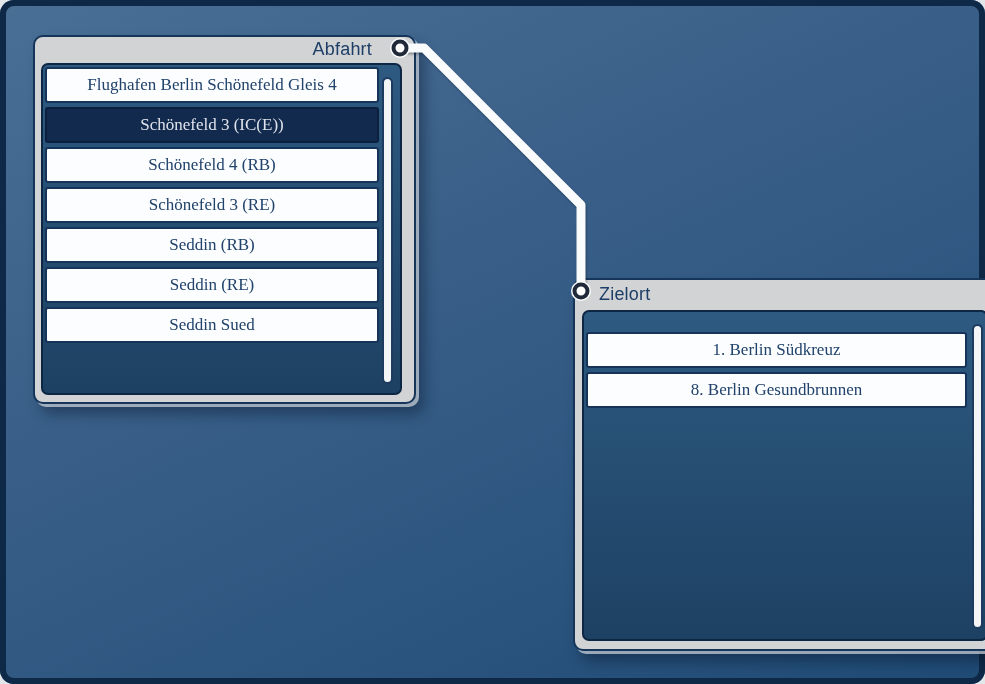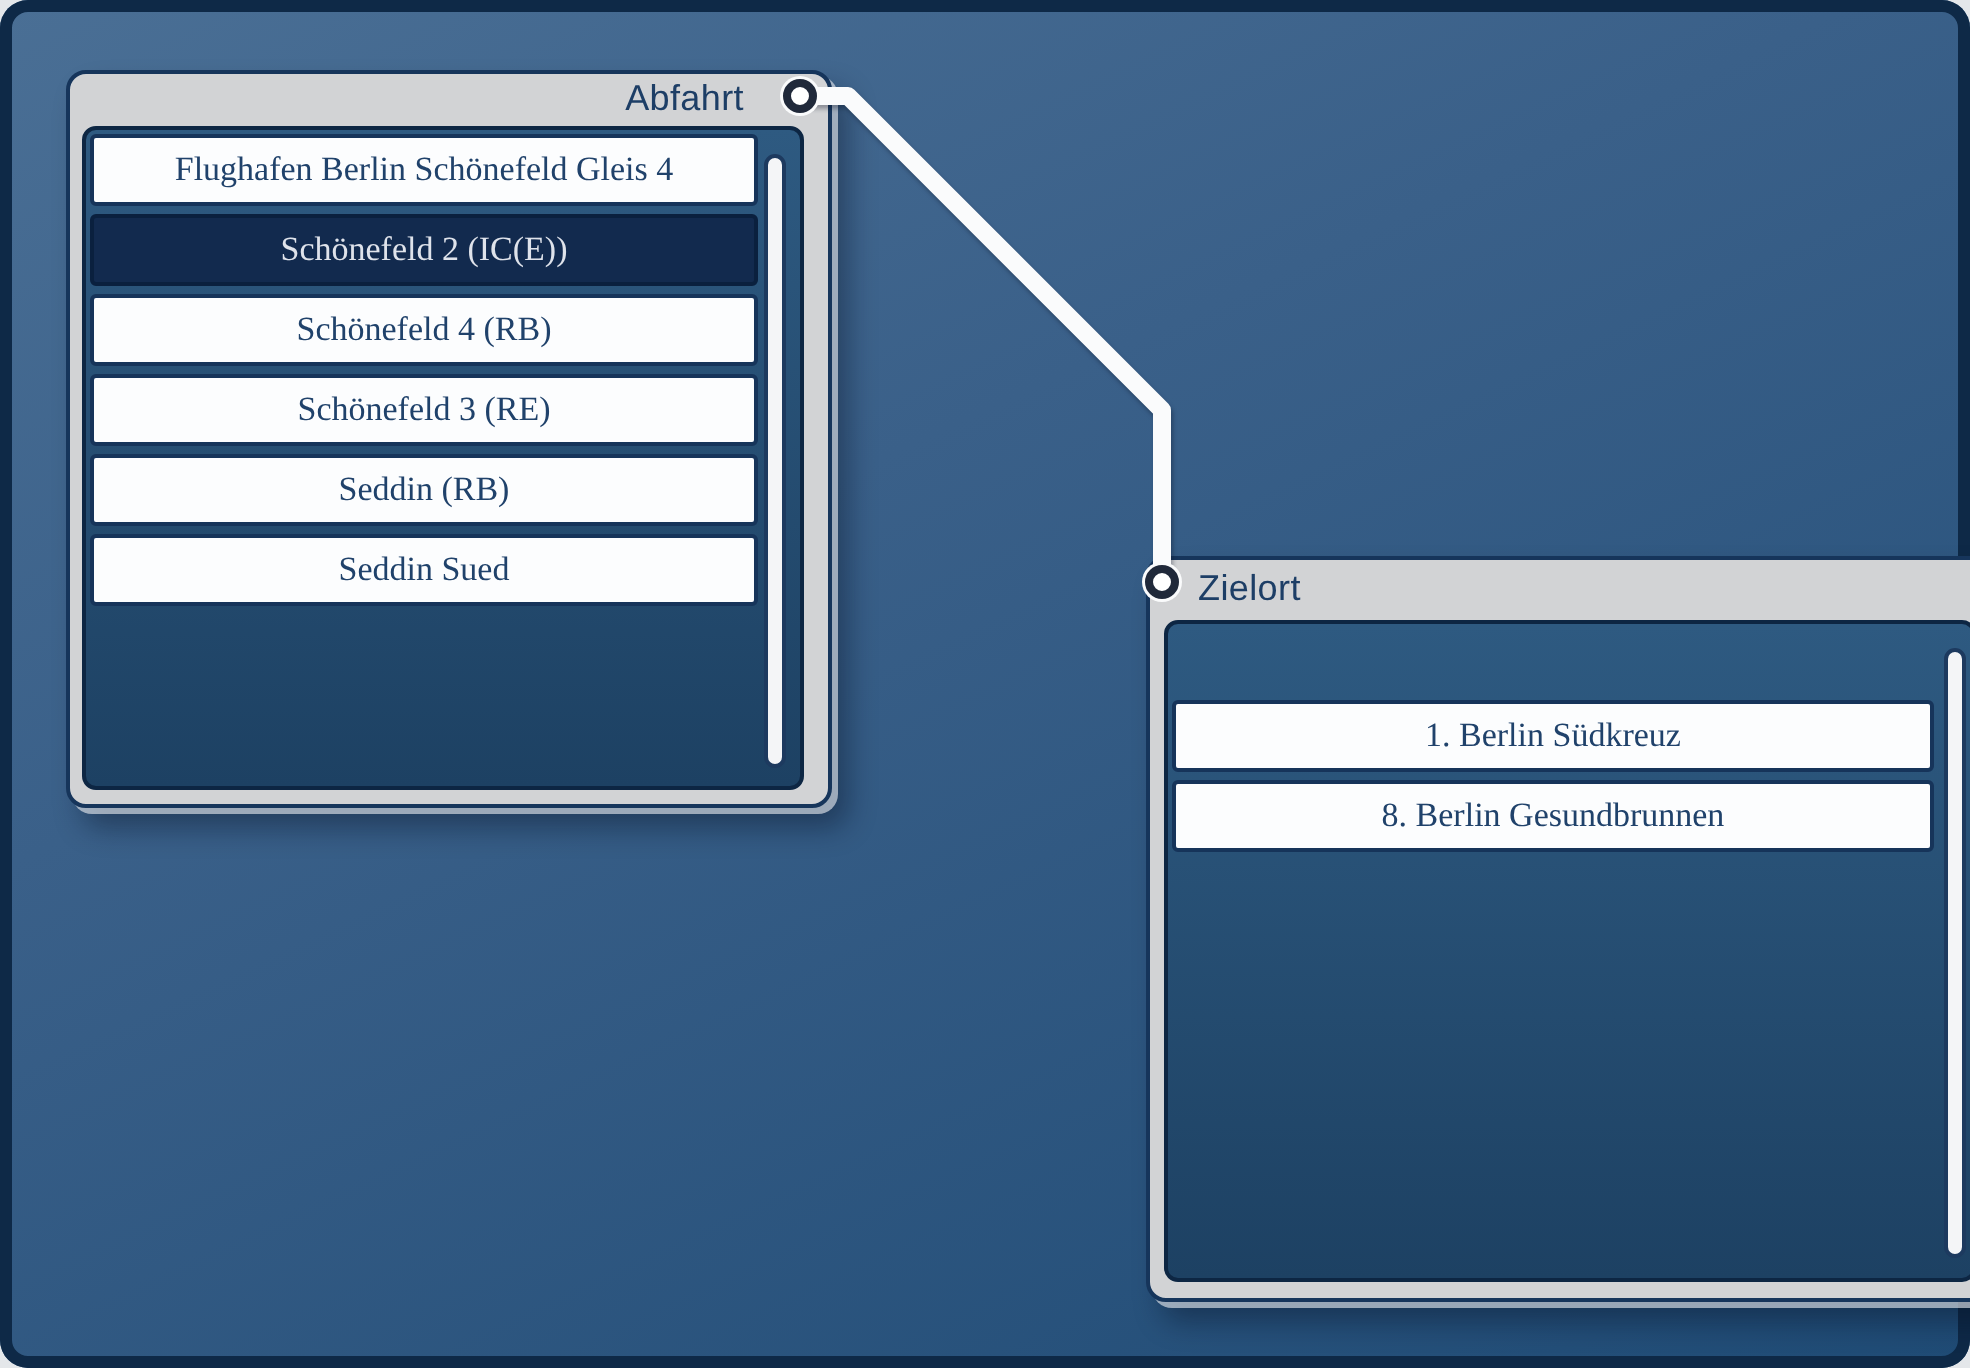--- a/index.html
+++ b/index.html
@@ -32,21 +32,21 @@
     position:absolute;
     background:linear-gradient(180deg,#2e5a81 0%,#1d4163 100%);
     border:2px solid #0d2643;
     border-radius:7px;
     box-sizing:border-box;
     font-family:Liberation Serif, serif;
   }
   .panel-departure .listbox{left:6px;top:26px;right:12px;bottom:7px;}
   .panel-destination .listbox{left:7px;top:30px;right:11px;bottom:8px;}
   .items{padding:2px 21px 0 2px;}
-  .panel-destination .items{padding:38px 19px 0 2px;}
+  .panel-destination .items{padding:20px 19px 0 2px;}
   .item{
     height:32px;margin-bottom:4px;
     background:#fcfdfe;
     border:2px solid #16345a;
     border-radius:3px;
     display:flex;align-items:center;justify-content:center;
     color:#20426b;font-size:17px;white-space:nowrap;overflow:hidden;
     cursor:pointer;
   }
   .item.selected{
@@ -74,24 +74,25 @@
 
 <div class="stage">
 
   <div class="panel panel-departure">
     <div class="panel-header">
       <span>Abfahrt</span>
     </div>
     <div class="listbox">
       <div class="items">
         <div class="item">Flughafen Berlin Schönefeld Gleis 4</div>
-        <div class="item selected">Schönefeld 2 (IC(E))</div>
+        <div class="item selected">Schönefeld 3 (IC(E))</div>
         <div class="item">Schönefeld 4 (RB)</div>
         <div class="item">Schönefeld 3 (RE)</div>
         <div class="item">Seddin (RB)</div>
+        <div class="item">Seddin (RE)</div>
         <div class="item">Seddin Sued</div>
       </div>
       <div class="scrollbar-thumb"></div>
     </div>
   </div>
 
   <div class="panel panel-destination">
     <div class="panel-header">
       <span>Zielort</span>
     </div>

